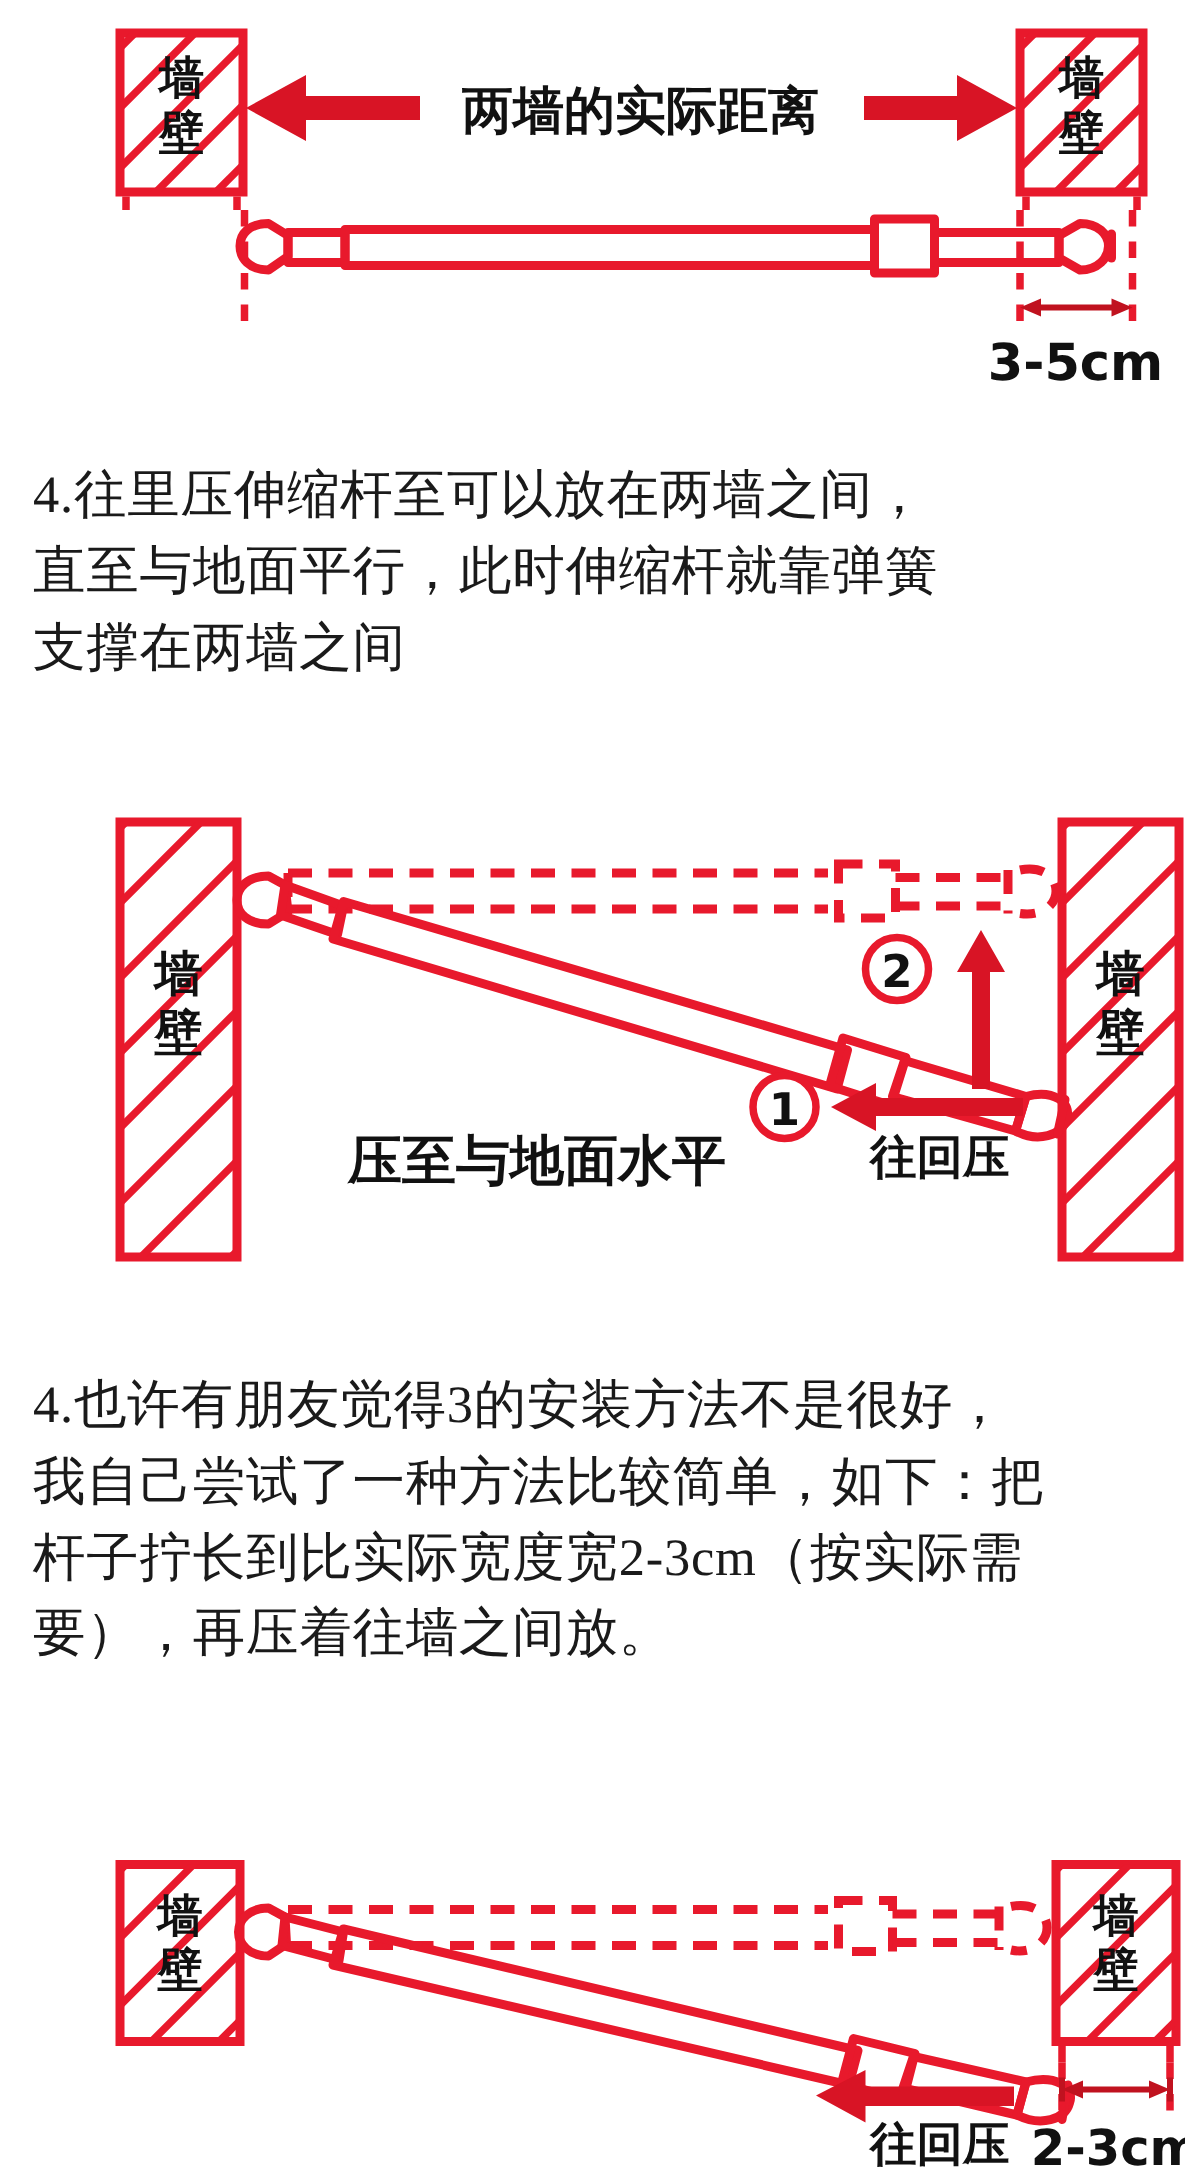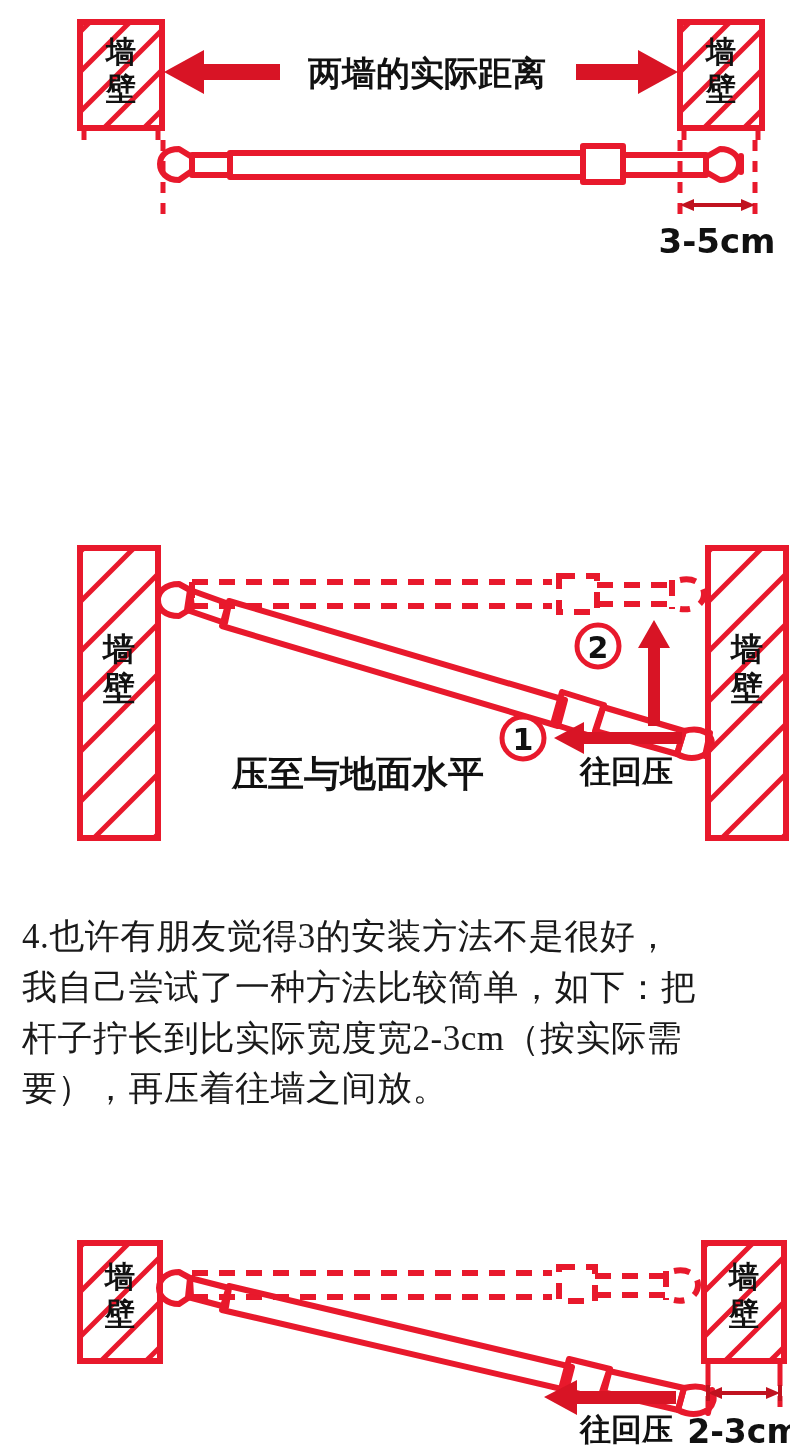--- a/index.html
+++ b/index.html
@@ -199,20 +199,23 @@
 
       <g>
         <line class="dim-line" x1="655" y1="205" x2="716" y2="205"></line>
         <path class="thin-arrow" d="M 648 205 L 662 199 L 662 211 Z"></path>
         <path class="thin-arrow" d="M 723 205 L 709 199 L 709 211 Z"></path>
         <text class="dim-text" x="685" y="253" font-size="34">3-5cm</text>
       </g>
     </svg>
   </div>
 
+  <div class="para" id="paragraph-4">4.往里压伸缩杆至可以放在两墙之间，
+直至与地面平行，此时伸缩杆就靠弹簧
+支撑在两墙之间</div>
 
   <div class="fig" id="figure-middle">
     <svg width="790" height="350" viewBox="0 0 790 350">
       <defs>
         <clipPath id="clipWallML">
             <rect x="48" y="18" width="78" height="290"></rect>
           </clipPath>
         <clipPath id="clipWallMR">
             <rect x="676" y="18" width="78" height="290"></rect>
           </clipPath>

